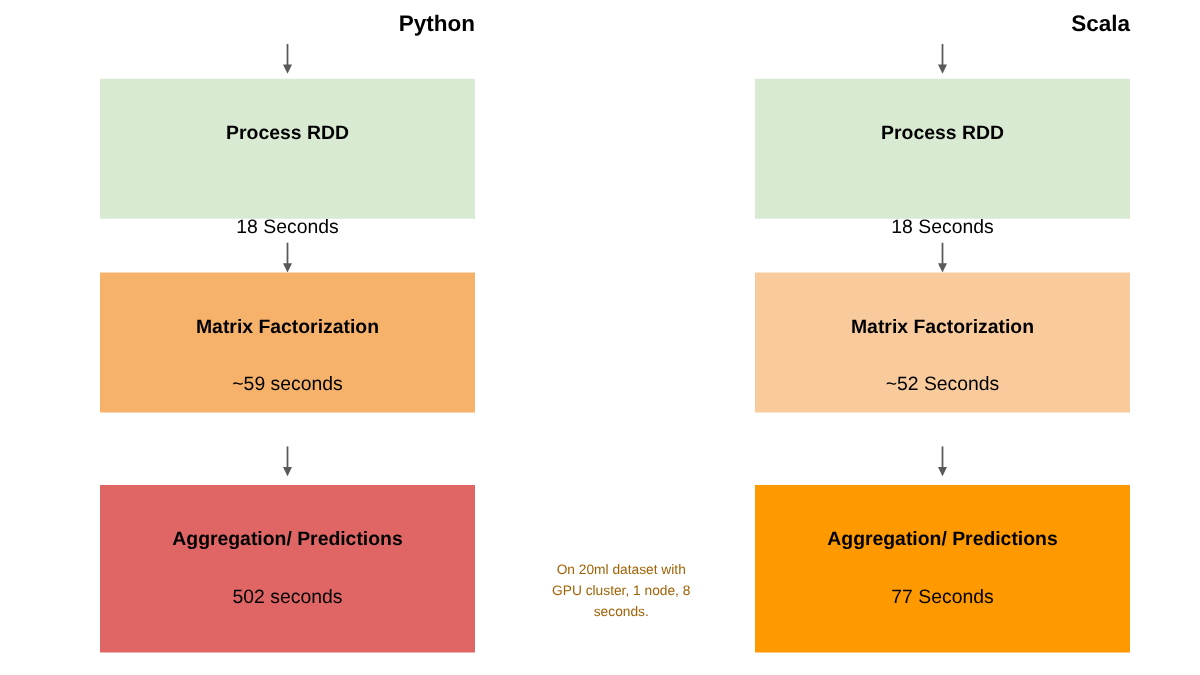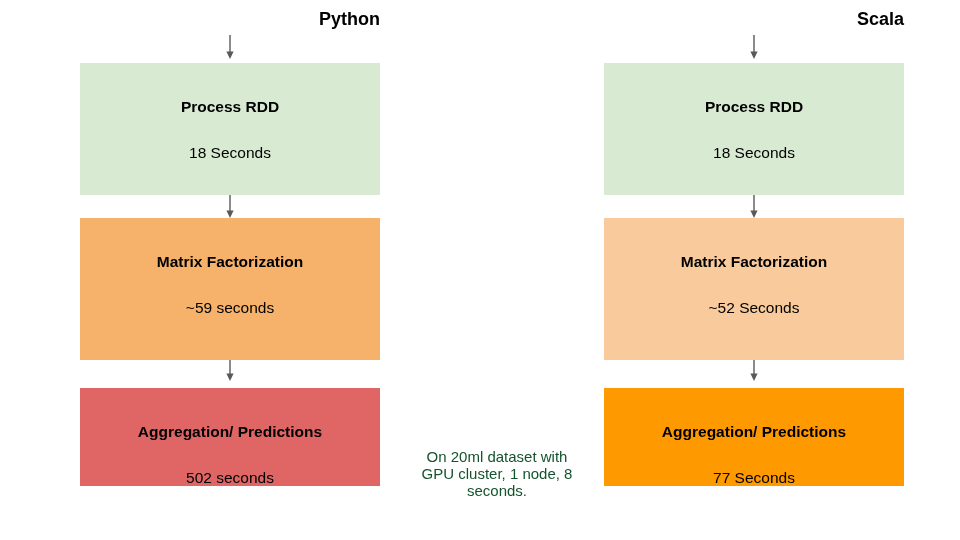--- a/index.html
+++ b/index.html
@@ -37,46 +37,46 @@
   .step-box {
     position: absolute;
     width: 300px;
     display: flex;
     flex-direction: column;
     align-items: center;
     text-align: center;
   }
   .step-box.py { left: 80px; }
   .step-box.sc { left: 604px; }
-  .step-box.r0 { top: 63px;  height: 132px; }
-  .step-box.r1 { top: 218px; height: 142px; }
-  .step-box.r2 { top: 388px; height: 98px; }
+  .step-box.r0 { top: 63px;  height: 112px; gap: 29px; }
+  .step-box.r1 { top: 218px; height: 112px; }
+  .step-box.r2 { top: 388px; height: 134px; }
 
   .step-label {
     margin-top: 34px;
     font-size: 15.5px;
     font-weight: bold;
     line-height: 19px;
   }
   .step-time {
     margin-top: 27px;
     font-size: 15.5px;
     line-height: 19px;
     text-align: center;
   }
 
   .note {
     position: absolute;
     left: 407px;
     top: 448px;
     width: 180px;
     text-align: center;
-    font-size: 15px;
+    font-size: 11px;
     line-height: 17px;
-    color: #14532d;
+    color: #a16207;
   }
 </style>
 </head>
 <body>
 
 <div class="col-title python">Python</div>
 <div class="col-title scala">Scala</div>
 
 <svg class="arrow py r0" viewBox="0 0 12 24">
   <line x1="6" y1="0" x2="6" y2="18" stroke="#595959" stroke-width="1.4"></line>

